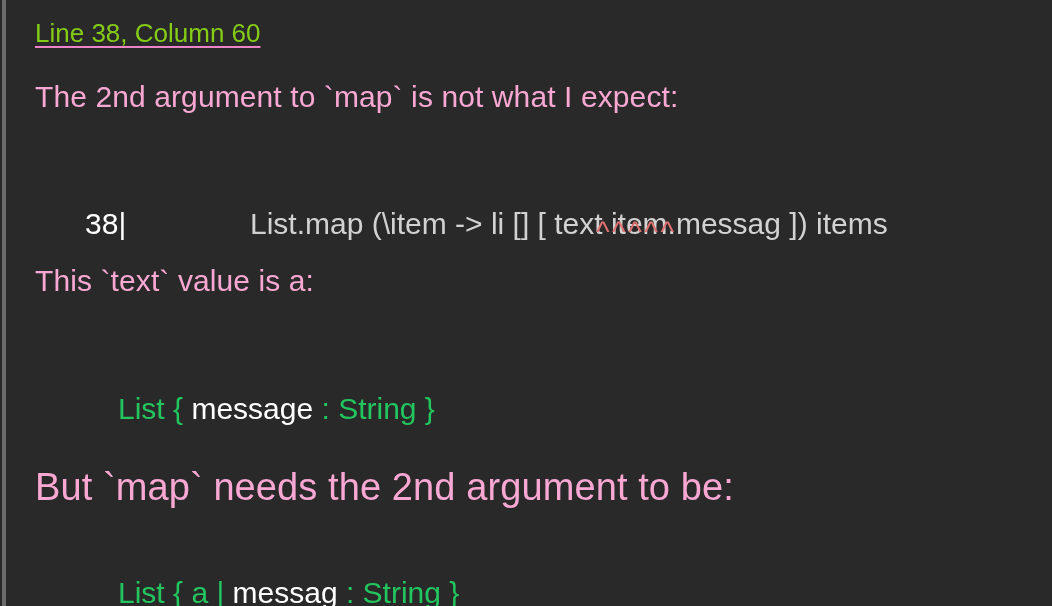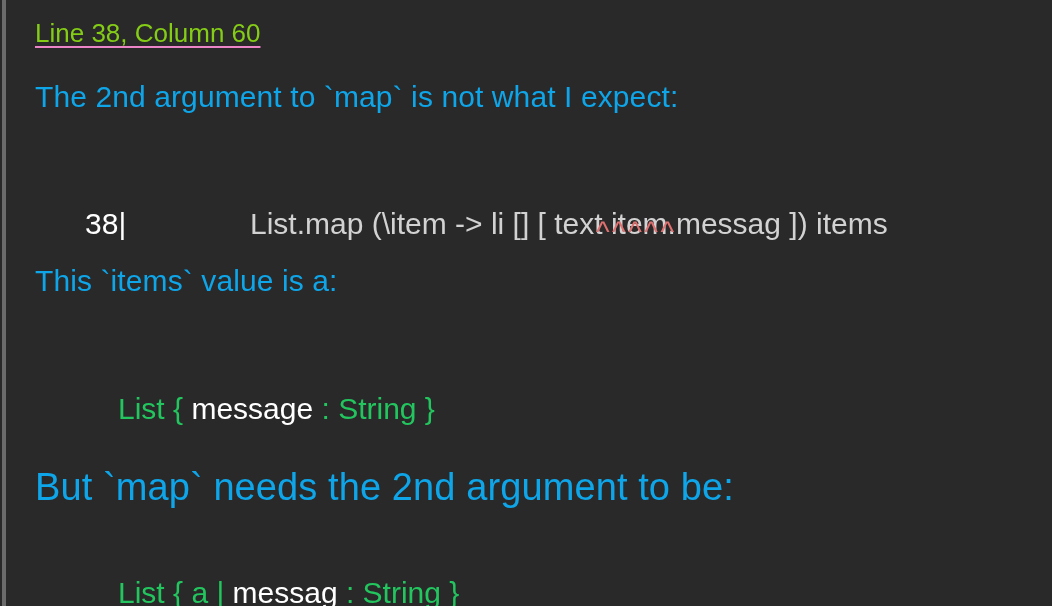--- a/index.html
+++ b/index.html
@@ -41,21 +41,21 @@
   }
   #content {
     position: absolute;
     left: 0;
     top: 0;
     width: 1052px;
     padding-left: 35px;
     box-sizing: border-box;
   }
   .err-line {
-    color: #0ea5e9;
+    color: #f9a8d4;
     font-size: 30px;
     line-height: 1.0;
     white-space: pre;
     letter-spacing: 0.1px;
   }
   
   #location-link {
     position: absolute;
     left: 35px;
     top: 20px;
@@ -150,21 +150,21 @@
     <a id="location-link">Line 38, Column 60</a>
 
     <div id="summary-line" class="err-line">The 2nd argument to `map` is not what I expect:</div>
 
     <div id="snippet">
       <span id="snippet-gutter">38|</span><span>List.map (\item -&gt; li [] [ text item.messag ]) items</span>
     </div>
 
     <div id="carets">^^^^^</div>
 
-    <div id="actual-intro" class="err-line">This `items` value is a:</div>
+    <div id="actual-intro" class="err-line">This `text` value is a:</div>
 
     <div id="actual-type">
       <span class="punct">List { </span><span class="field-name">message</span><span class="punct"> : String }</span>
     </div>
 
     <div id="expected-intro" class="err-line">But `map` needs the 2nd argument to be:</div>
 
     <div id="expected-type">
       <span class="punct">List { a | </span><span class="field-name">messag</span><span class="punct"> : String }</span>
     </div>

